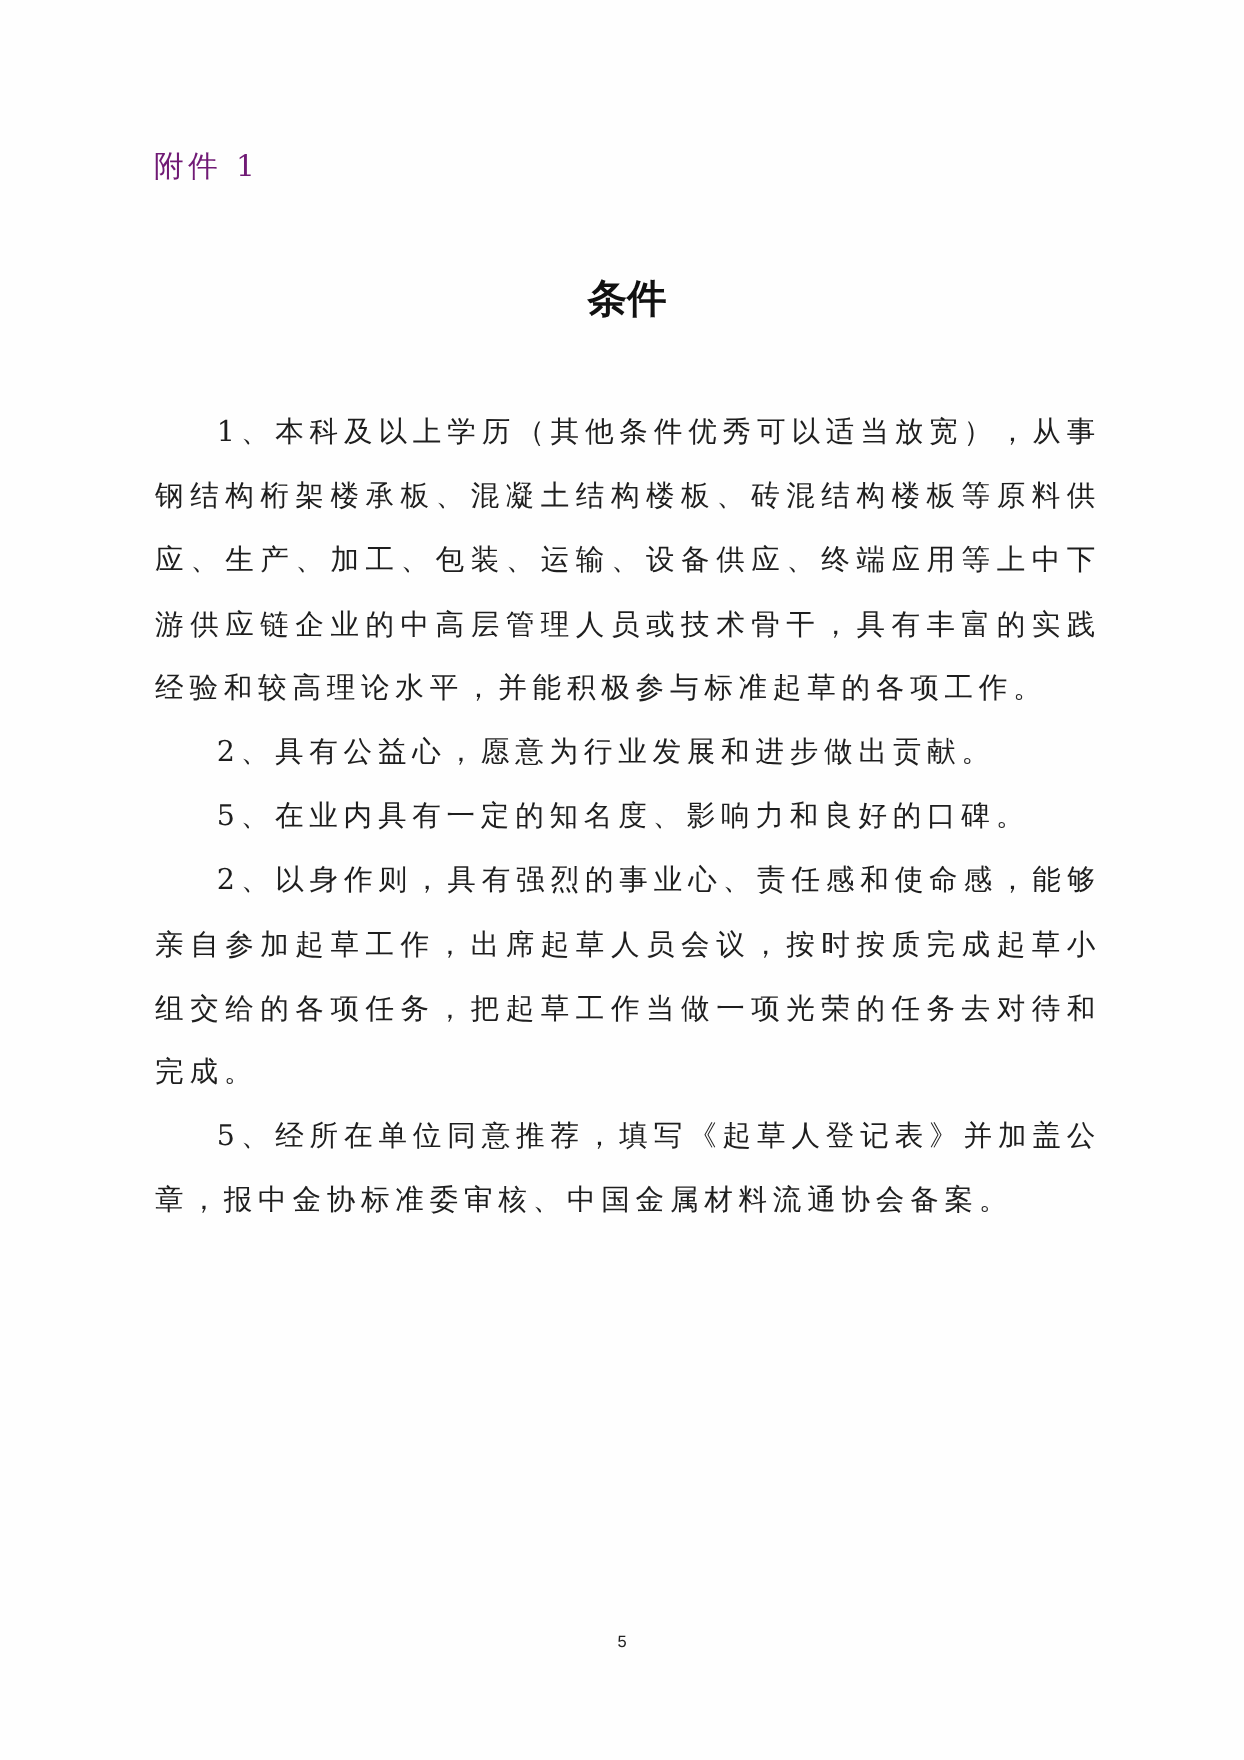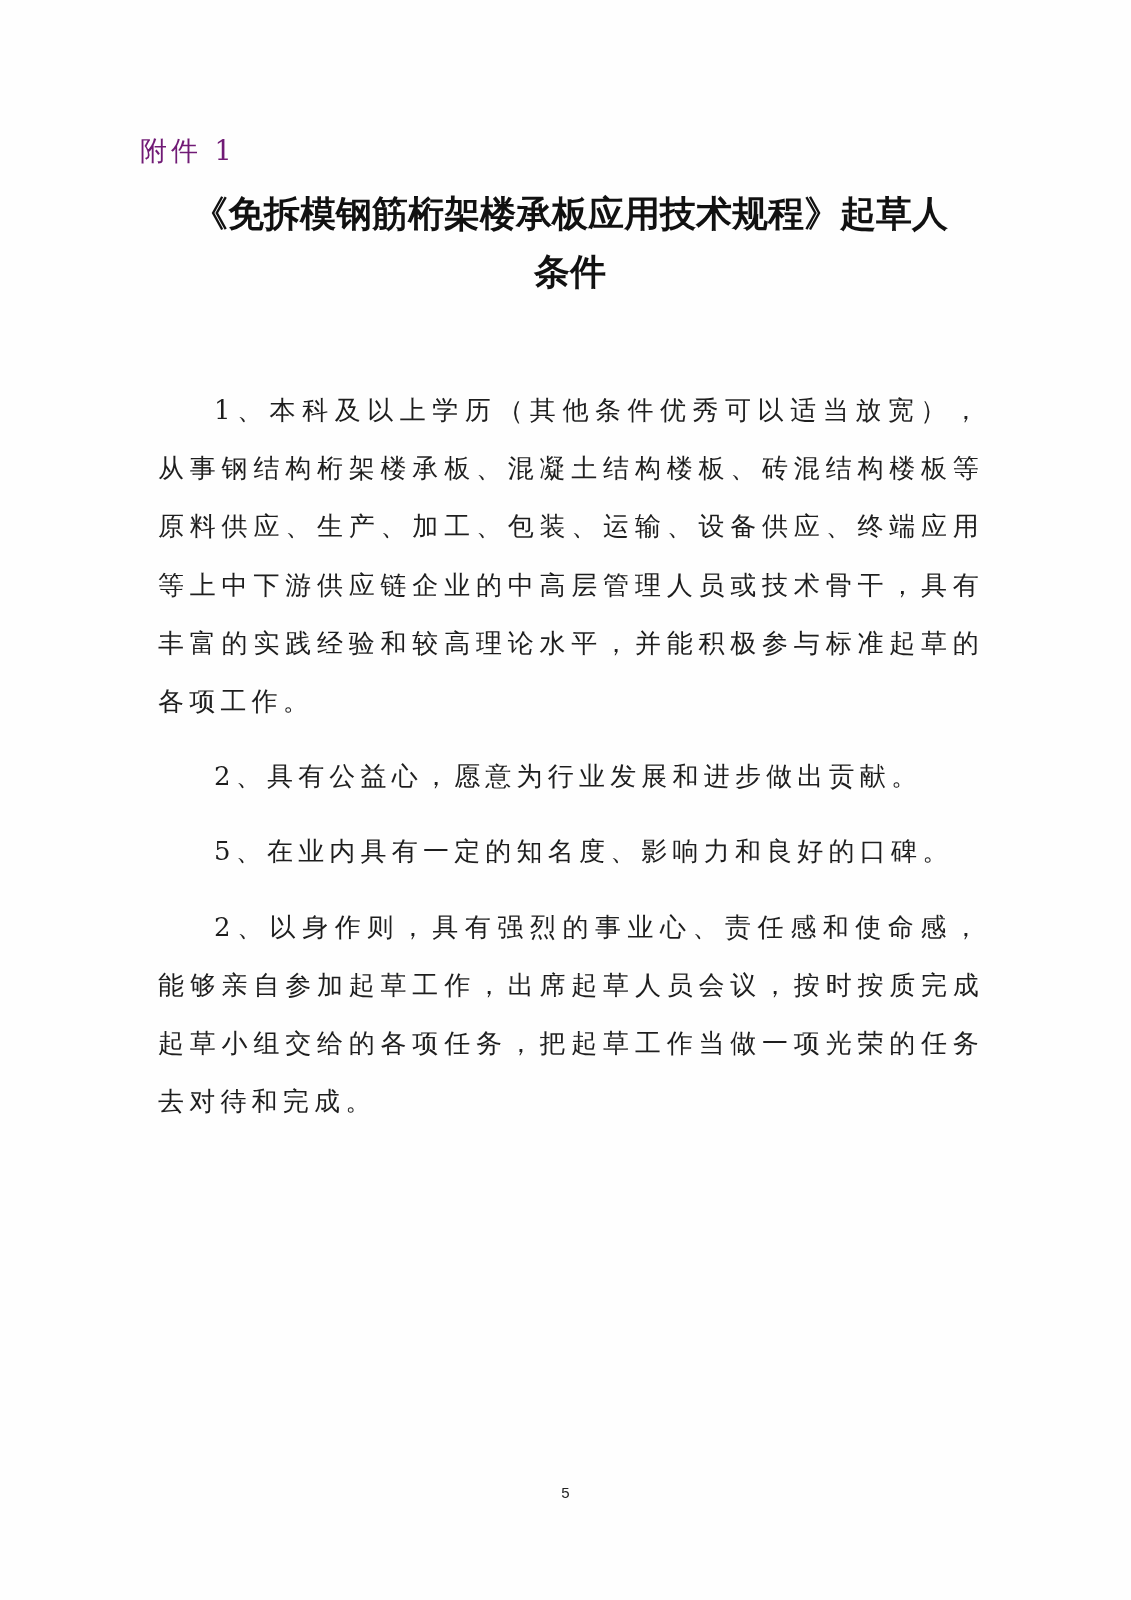--- a/index.html
+++ b/index.html
@@ -14,33 +14,33 @@
     font-family: "DejaVu Sans", sans-serif; font-weight: bold; font-size: 36px; color: #111;
     letter-spacing: 0px;
   }
   .title.l1 { top: 190px; }
   .title.l2 { top: 248px; }
   .body {
     position: absolute; left: 141px; top: 364px; width: 860px;
     font-family: "DejaVu Serif", serif; font-size: 26px; line-height: 58.2px; color: #1e1e1e;
     letter-spacing: 5.2px; text-align: justify;
   }
-  .body p { margin: 17px; text-indent: 56px; }
+  .body p { margin: 0; text-indent: 56px; }
   .page-number {
     position: absolute; left: 0; width: 1131px; top: 1484px; text-align: center;
     font-family: "Liberation Sans", sans-serif; font-size: 15px; color: #222;
   }
 </style>
 </head>
 <body>
 
 <div class="page">
   <div class="attachment">附件 1</div>
-  <div class="title l1">《免拆模钢筋桁架楼承板应用技术规程》起草人</div>
   <div class="title l2">条件</div>
   <div class="body">
     <p>1、本科及以上学历（其他条件优秀可以适当放宽），从事钢结构桁架楼承板、混凝土结构楼板、砖混结构楼板等原料供应、生产、加工、包装、运输、设备供应、终端应用等上中下游供应链企业的中高层管理人员或技术骨干，具有丰富的实践经验和较高理论水平，并能积极参与标准起草的各项工作。</p>
     <p>2、具有公益心，愿意为行业发展和进步做出贡献。</p>
     <p>5、在业内具有一定的知名度、影响力和良好的口碑。</p>
     <p>2、以身作则，具有强烈的事业心、责任感和使命感，能够亲自参加起草工作，出席起草人员会议，按时按质完成起草小组交给的各项任务，把起草工作当做一项光荣的任务去对待和完成。</p>
+    <p>5、经所在单位同意推荐，填写《起草人登记表》并加盖公章，报中金协标准委审核、中国金属材料流通协会备案。</p>
   </div>
   <div class="page-number">5</div>
 </div>
 
 </body></html>

